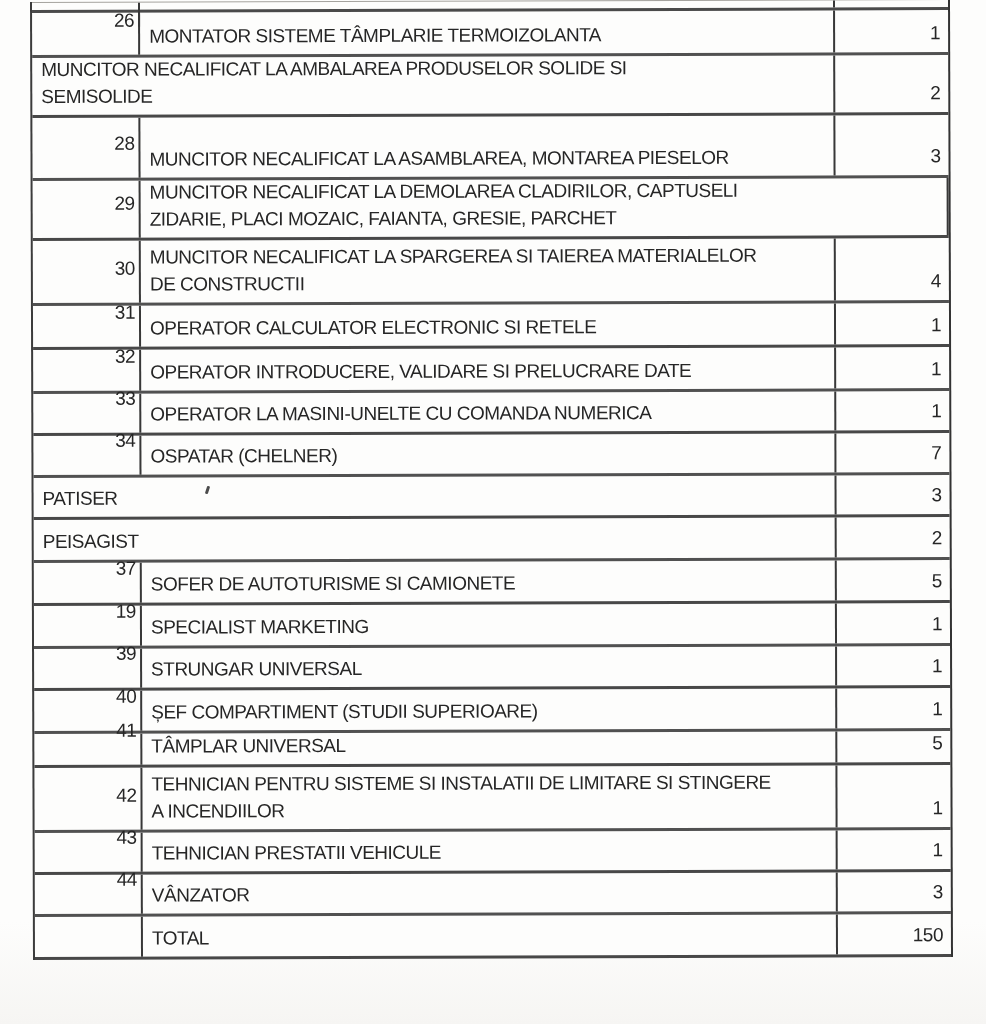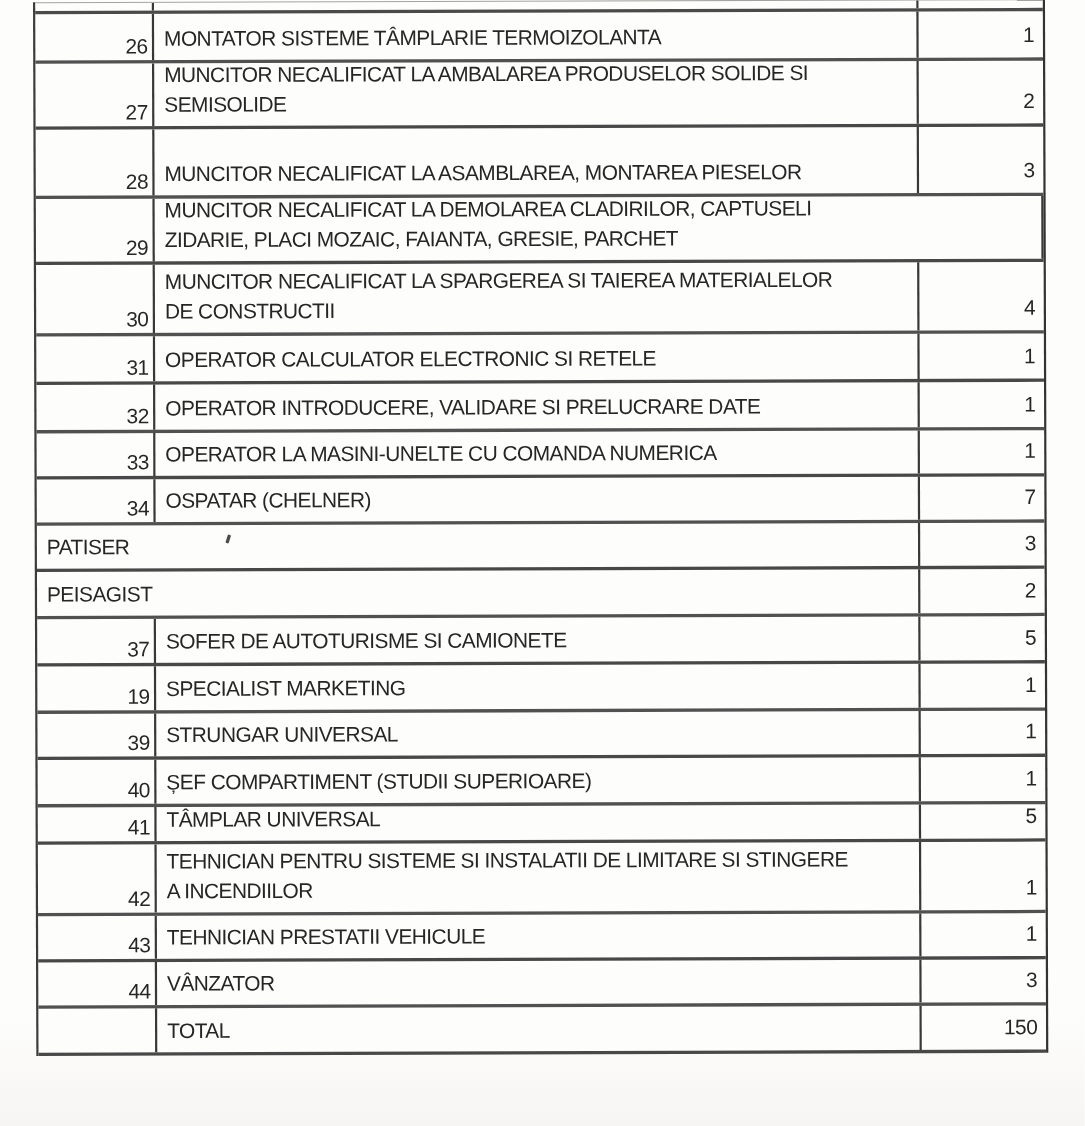--- a/index.html
+++ b/index.html
@@ -42,21 +42,21 @@
   .cell {
     box-sizing: border-box;
     display: flex;
     align-items: flex-end;
     overflow: visible;
   }
   .cell.no {
     width: 108px;
     border-right: 2px solid #383838;
     justify-content: flex-end;
-    padding: 0 4px 1px 0;
+    padding: 0 4px 24px 0;
     font-size: 19px;
     letter-spacing: -0.5px;
     line-height: 20px;
   }
   .cell.occ {
     flex: 1;
     border-right: 2px solid #383838;
     justify-content: flex-start;
     padding: 0 0 5px 9px;
     font-size: 19px;
@@ -123,21 +123,20 @@
     <div class="rows" id="rows">
   <div class="row">
     <div class="cell no">26</div>
     <div class="cell occ">
       <span class="occ-text">MONTATOR SISTEME TÂMPLARIE TERMOIZOLANTA</span>
     </div>
     <div class="cell cnt">1</div>
   </div>
 
   <div class="row">
-    <div class="cell no">27</div>
     <div class="cell occ">
       <span class="occ-text">MUNCITOR NECALIFICAT LA AMBALAREA PRODUSELOR SOLIDE SI SEMISOLIDE</span>
     </div>
     <div class="cell cnt">2</div>
   </div>
 
   <div class="row">
     <div class="cell no">28</div>
     <div class="cell occ">
       <span class="occ-text">MUNCITOR NECALIFICAT LA ASAMBLAREA, MONTAREA PIESELOR</span>

